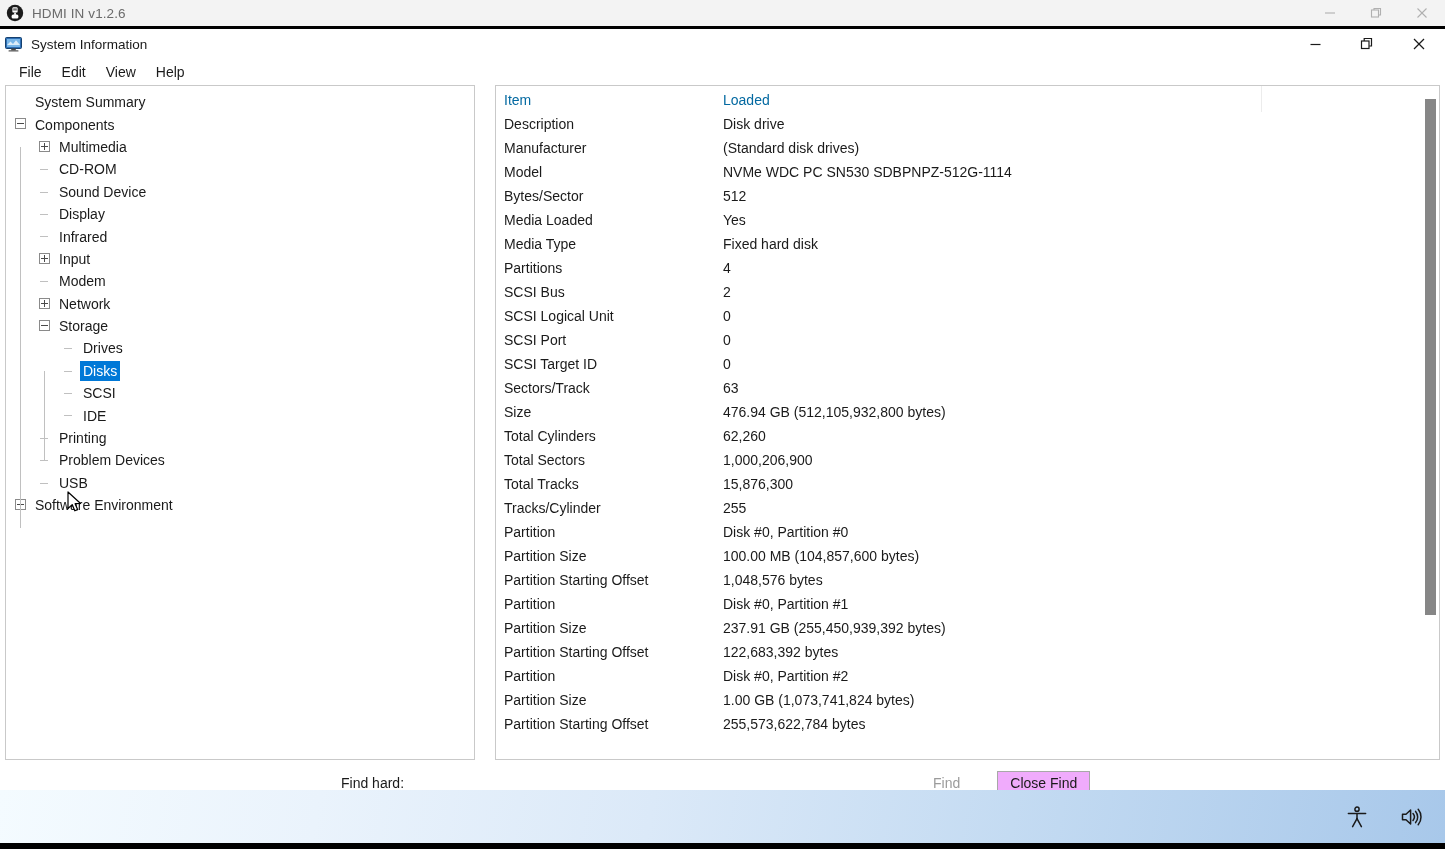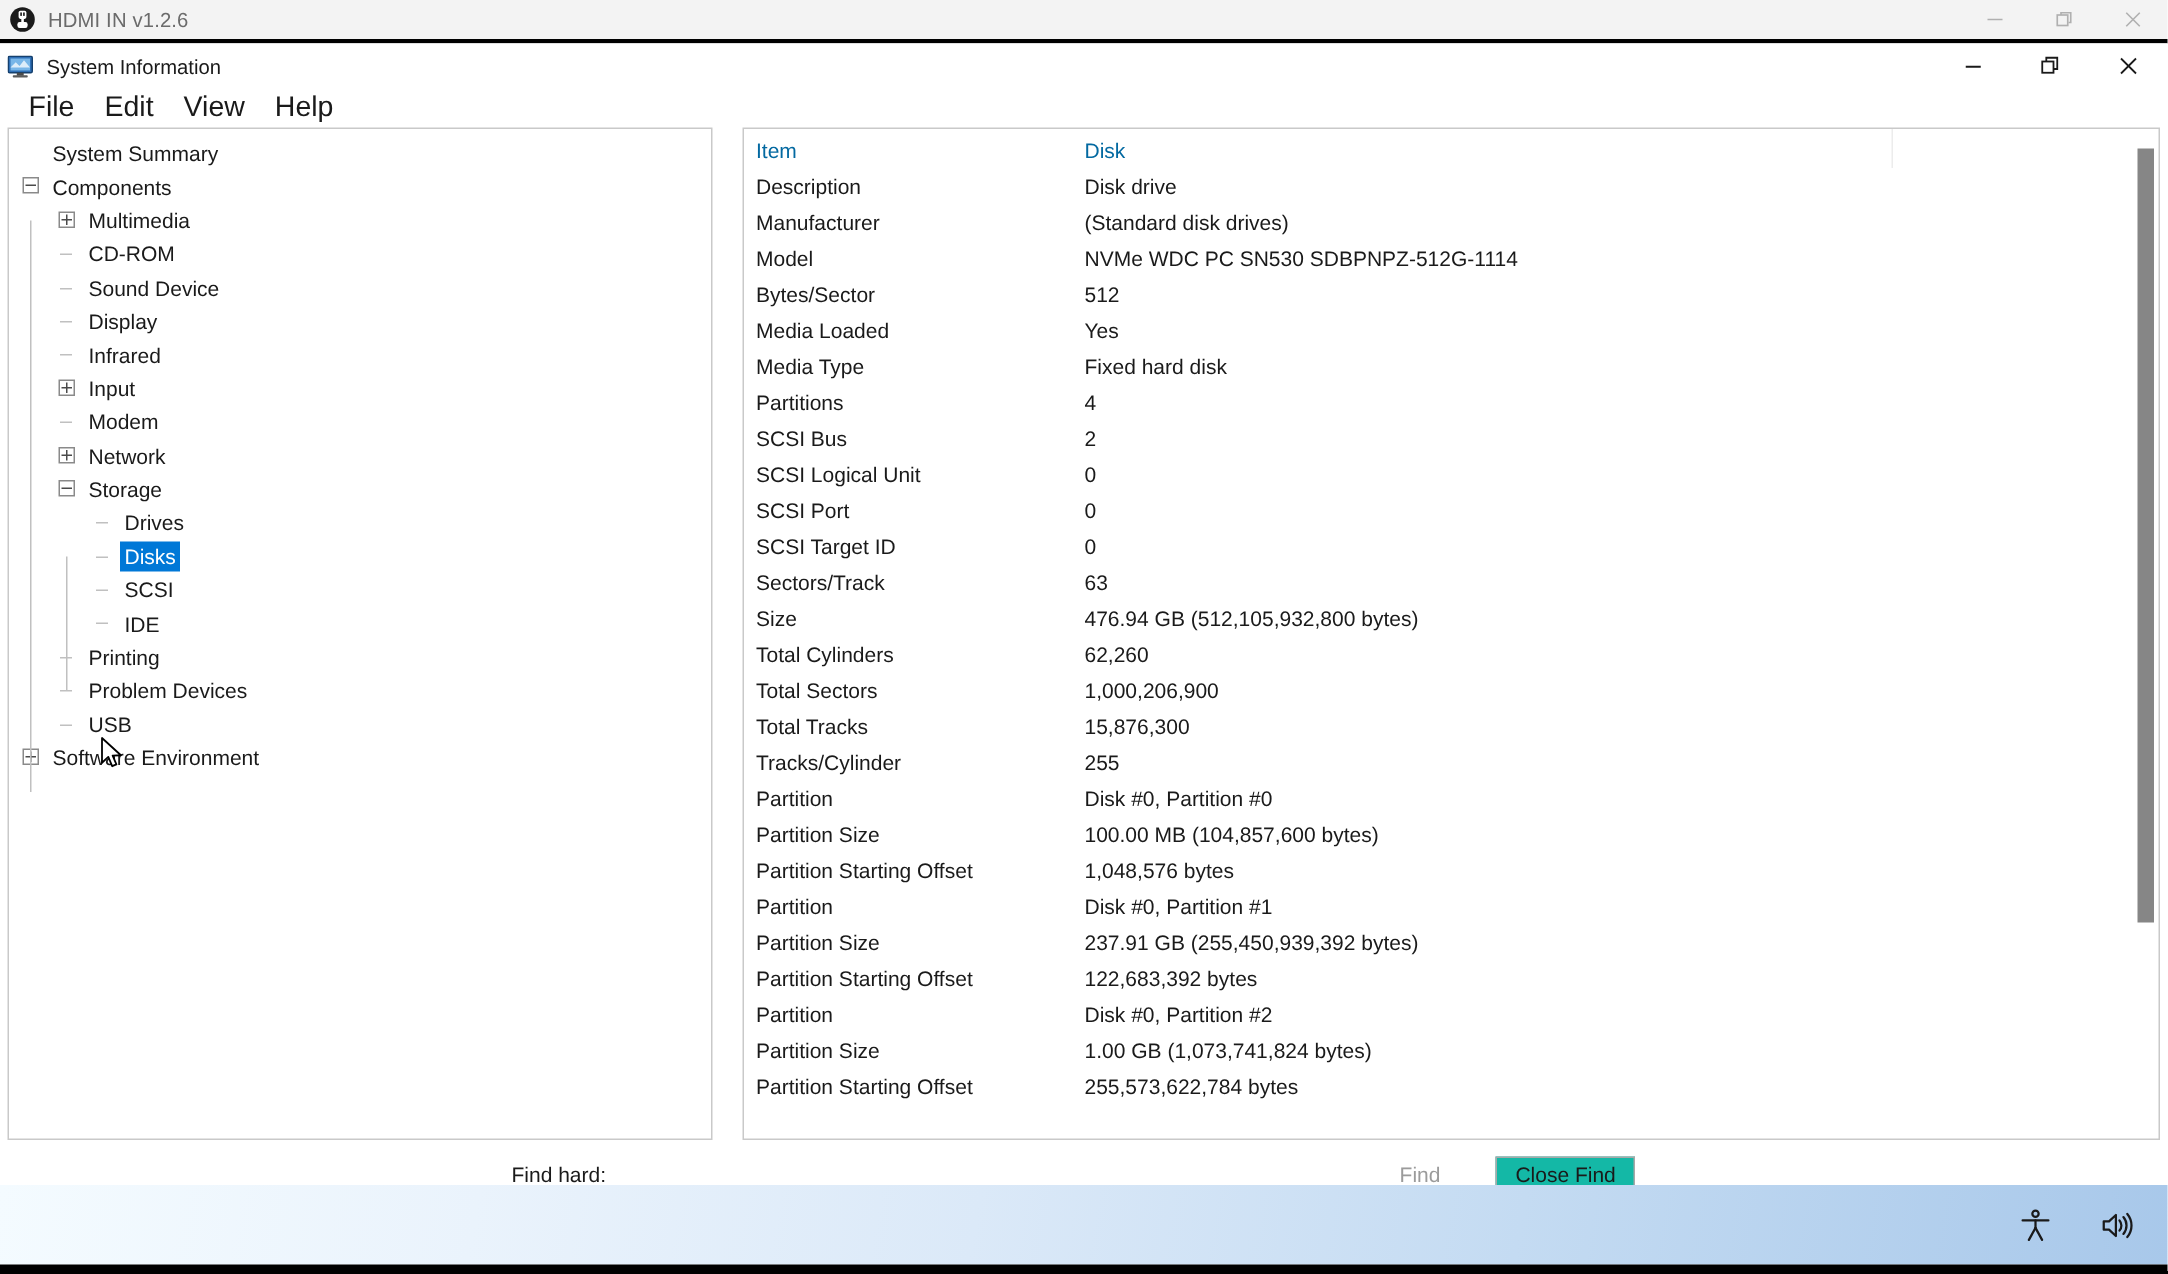--- a/index.html
+++ b/index.html
@@ -54,21 +54,21 @@
     width: 52px; height: 30px; display: flex; align-items: center; justify-content: center;
     color: #1a1a1a;
   }
 
   
   .menubar {
     position: absolute; left: 0; top: 30px; height: 26px; width: 100%;
     display: flex; align-items: center; padding-left: 9px;
   }
   .menubar .mi {
-    font-size: 19px; color: #1a1a1a; padding: 2px 10px; cursor: default;
+    font-size: 14px; color: #1a1a1a; padding: 2px 10px; cursor: default;
   }
 
   
   .content {
     position: absolute; left: 5px; top: 56px;
     width: 1435px; height: 675px;
     display: flex;
     gap: 16px;
   }
   .tree-pane {
@@ -146,21 +146,21 @@
     border: none; border-bottom: 1px solid #9a9a9a;
     font-family: "Liberation Sans", sans-serif; font-size: 14px;
     outline: none; background: transparent; padding: 0 3px;
   }
   .find-btn {
     font-size: 14px; color: #9b9b9b; background: transparent;
     border: 1px solid transparent; padding: 3px 14px; margin-left: 30px;
     font-family: "Liberation Sans", sans-serif;
   }
   .close-find-btn {
-    font-size: 14px; color: #1a1a1a; background: #14b8a6;
+    font-size: 14px; color: #1a1a1a; background: #f0abfc;
     border: 1px solid #a8a8a8; padding: 3px 12px; margin-left: 22px;
     font-family: "Liberation Sans", sans-serif;
   }
   .find-row2 {
     position: absolute; left: 341px; top: 36px; display: flex; align-items: center;
   }
   .cbwrap { display: flex; align-items: center; font-size: 14px; color: #1a1a1a; }
   .cbwrap + .cbwrap { margin-left: 30px; }
   .cbox {
     width: 14px; height: 14px; border: 1px solid #5a5a5a; background: #fff;
@@ -347,21 +347,21 @@
           <path d="M1 1 L1 17.5 L5.2 13.6 L7.8 19.8 L10.6 18.6 L8.1 12.7 L13.6 12.5 Z" fill="#ffffff" stroke="#000000" stroke-width="1.2" stroke-linejoin="round"></path>
         </svg>
       </span>
     </div>
 
     <div class="detail-pane">
       <div class="dt-col-sep"></div>
       <div class="dt-body" id="detail-host">
           <div class="dt-row header">
             <div class="dt-item">Item</div>
-            <div class="dt-value">Disk</div>
+            <div class="dt-value">Loaded</div>
           </div>
           <div class="dt-row">
             <div class="dt-item">Description</div>
             <div class="dt-value">Disk drive</div>
           </div>
           <div class="dt-row">
             <div class="dt-item">Manufacturer</div>
             <div class="dt-value">(Standard disk drives)</div>
           </div>
           <div class="dt-row">

